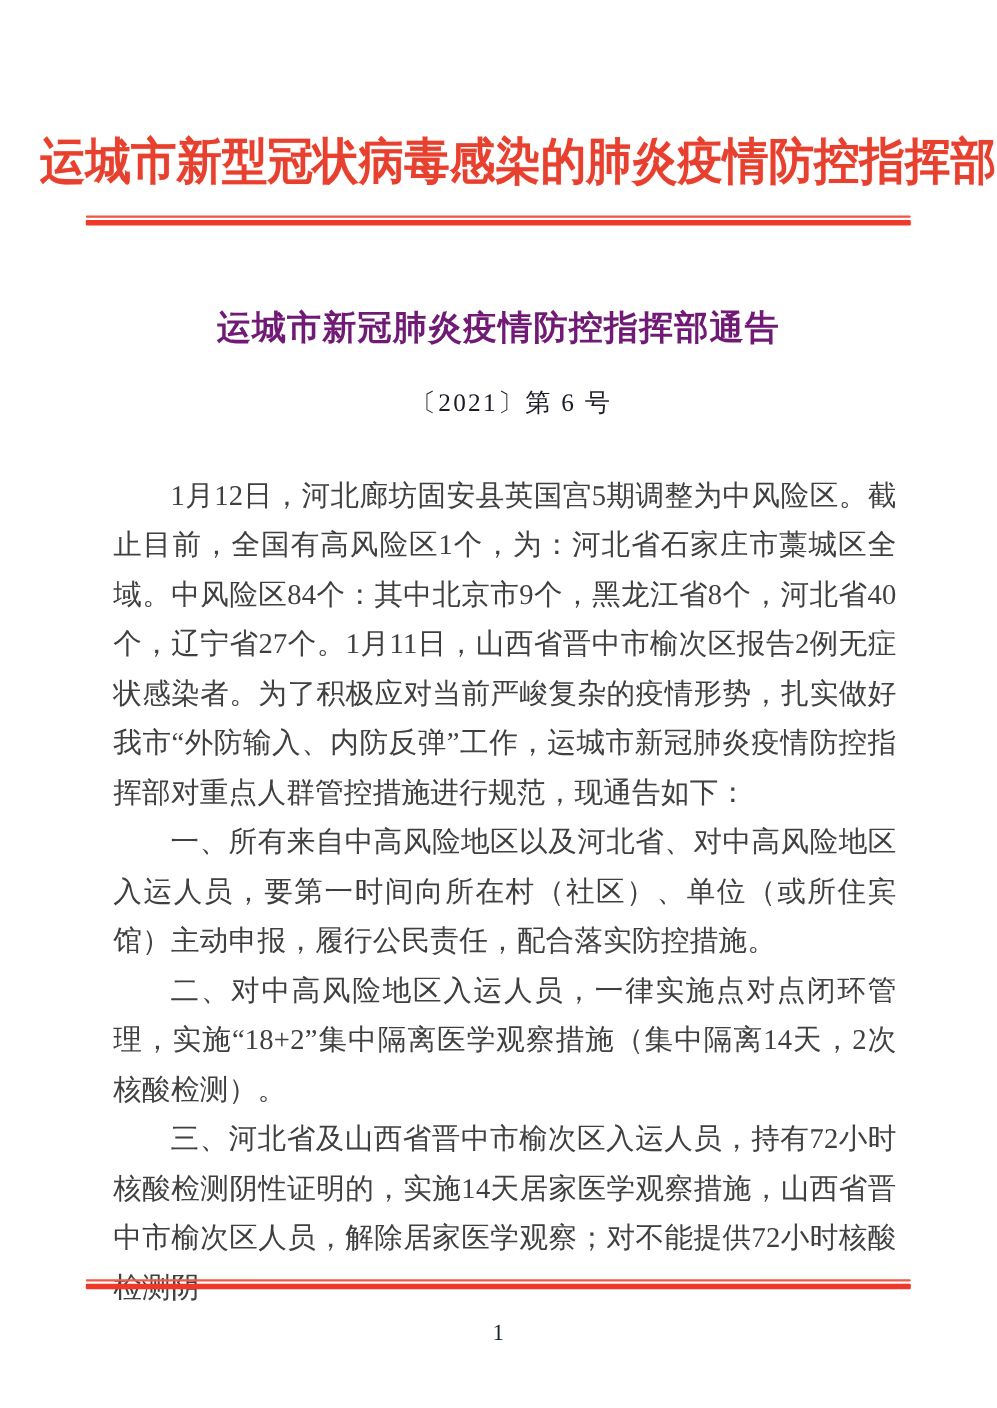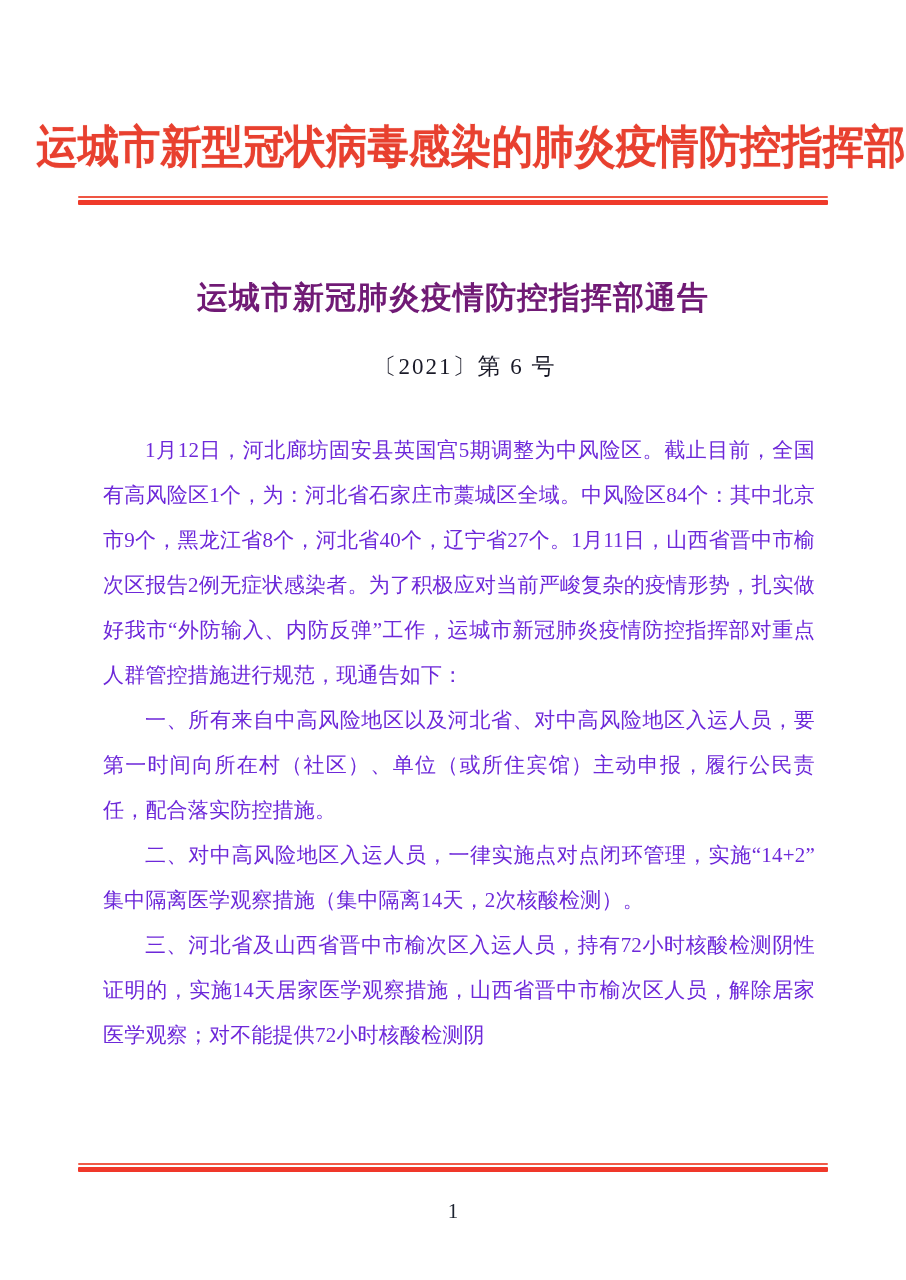--- a/index.html
+++ b/index.html
@@ -83,22 +83,22 @@
     letter-spacing: 2px;
     font-family: Liberation Serif, serif;
   }
 
   
   .body-text {
     position: absolute;
     left: 103px;
     top: 428px;
     width: 712px;
-    color: #6d28d9;
-    font-size: 21px;
+    color: #404040;
+    font-size: 26px;
     line-height: 45px;
   }
   .para {
     margin: 0;
     text-align: justify;
     text-align-last: left;
     text-justify: inter-character;
     letter-spacing: 0.2px;
   }
   .para.indent {
@@ -144,21 +144,21 @@
     </div>
   </div>
 
   <div class="doc-title">运城市新冠肺炎疫情防控指挥部通告</div>
 
   <div class="doc-number">〔2021〕第 6 号</div>
 
   <div class="body-text">
     <p class="para indent">1月12日，河北廊坊固安县英国宫5期调整为中风险区。截止目前，全国有高风险区1个，为：河北省石家庄市藁城区全域。中风险区84个：其中北京市9个，黑龙江省8个，河北省40个，辽宁省27个。1月11日，山西省晋中市榆次区报告2例无症状感染者。为了积极应对当前严峻复杂的疫情形势，扎实做好我市“外防输入、内防反弹”工作，运城市新冠肺炎疫情防控指挥部对重点人群管控措施进行规范，现通告如下：</p>
     <p class="para indent">一、所有来自中高风险地区以及河北省、对中高风险地区入运人员，要第一时间向所在村（社区）、单位（或所住宾馆）主动申报，履行公民责任，配合落实防控措施。</p>
-    <p class="para indent">二、对中高风险地区入运人员，一律实施点对点闭环管理，实施“14+2”集中隔离医学观察措施（集中隔离14天，2次核酸检测）。</p>
+    <p class="para indent">二、对中高风险地区入运人员，一律实施点对点闭环管理，实施“18+2”集中隔离医学观察措施（集中隔离14天，2次核酸检测）。</p>
     <p class="para indent">三、河北省及山西省晋中市榆次区入运人员，持有72小时核酸检测阴性证明的，实施14天居家医学观察措施，山西省晋中市榆次区人员，解除居家医学观察；对不能提供72小时核酸检测阴</p>
   </div>
 
   <div class="footer-rules">
     <div class="rule-thin"></div>
     <div class="rule-thick"></div>
   </div>
 
   <div class="page-number">1</div>
 

